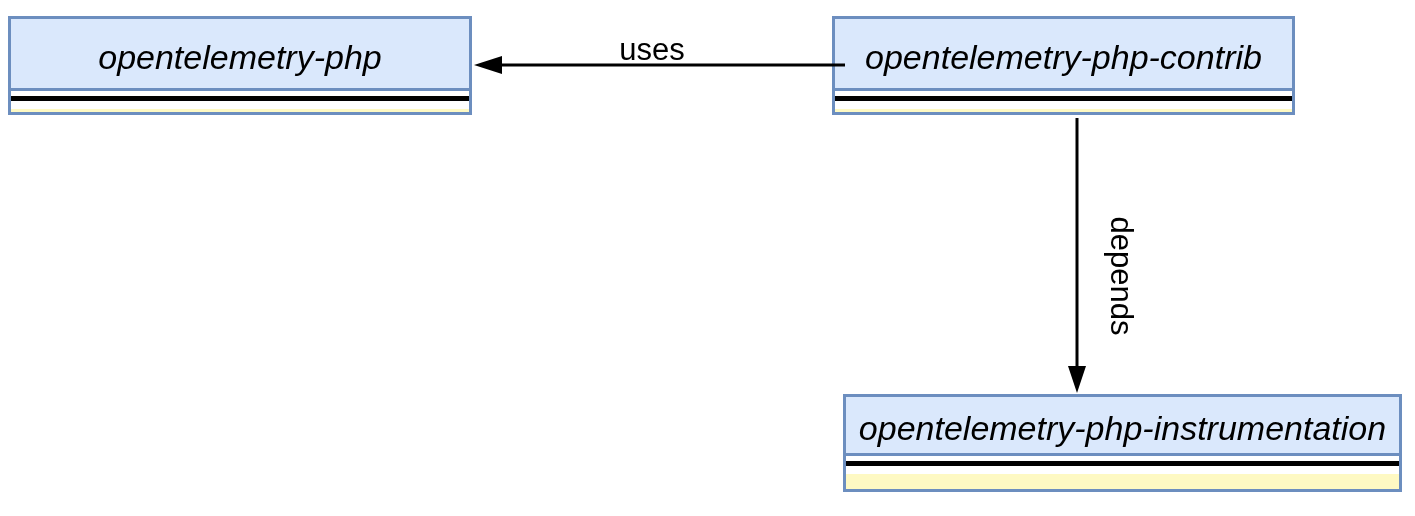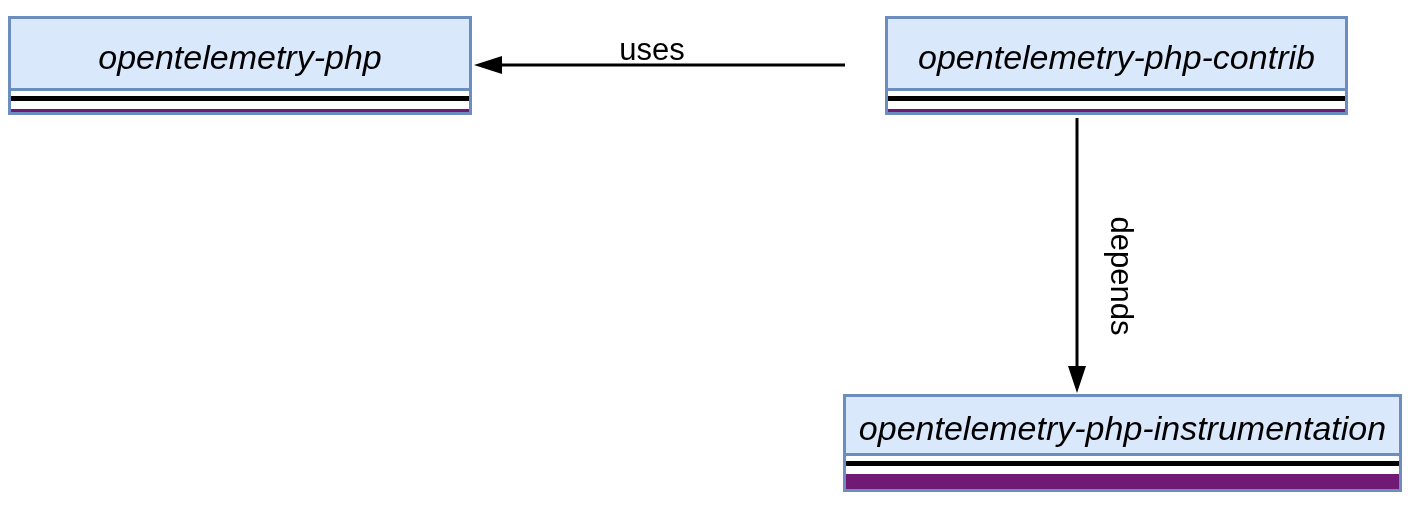--- a/index.html
+++ b/index.html
@@ -11,21 +11,21 @@
   .canvas {
     position: relative;
     width: 1415px;
     height: 516px;
     background: #ffffff;
     overflow: hidden;
   }
   .package {
     position: absolute;
     border: 3px solid #6c8ebf;
-    background: #701a75;
+    background: #fef9c3;
   }
   .package .title {
     position: relative;
     z-index: 2;
     height: 72px;
     background: #dae8fc;
     border-bottom: 3px solid #6c8ebf;
     display: flex;
     align-items: center;
     justify-content: center;
@@ -100,21 +100,21 @@
       <div class="minus-bar"></div>
     </div>
     <div class="title">
       <span>opentelemetry-php</span>
     </div>
     <div class="body">
       <div class="divider"></div>
     </div>
   </div>
 
-  <div class="package" style="left:885px; top:16px; width:463px; height:99px;">
+  <div class="package" style="left:832px; top:16px; width:463px; height:99px;">
     <div class="collapse-btn">
       <div class="minus-bar"></div>
     </div>
     <div class="title">
       <span>opentelemetry-php-contrib</span>
     </div>
     <div class="body">
       <div class="divider"></div>
     </div>
   </div>

